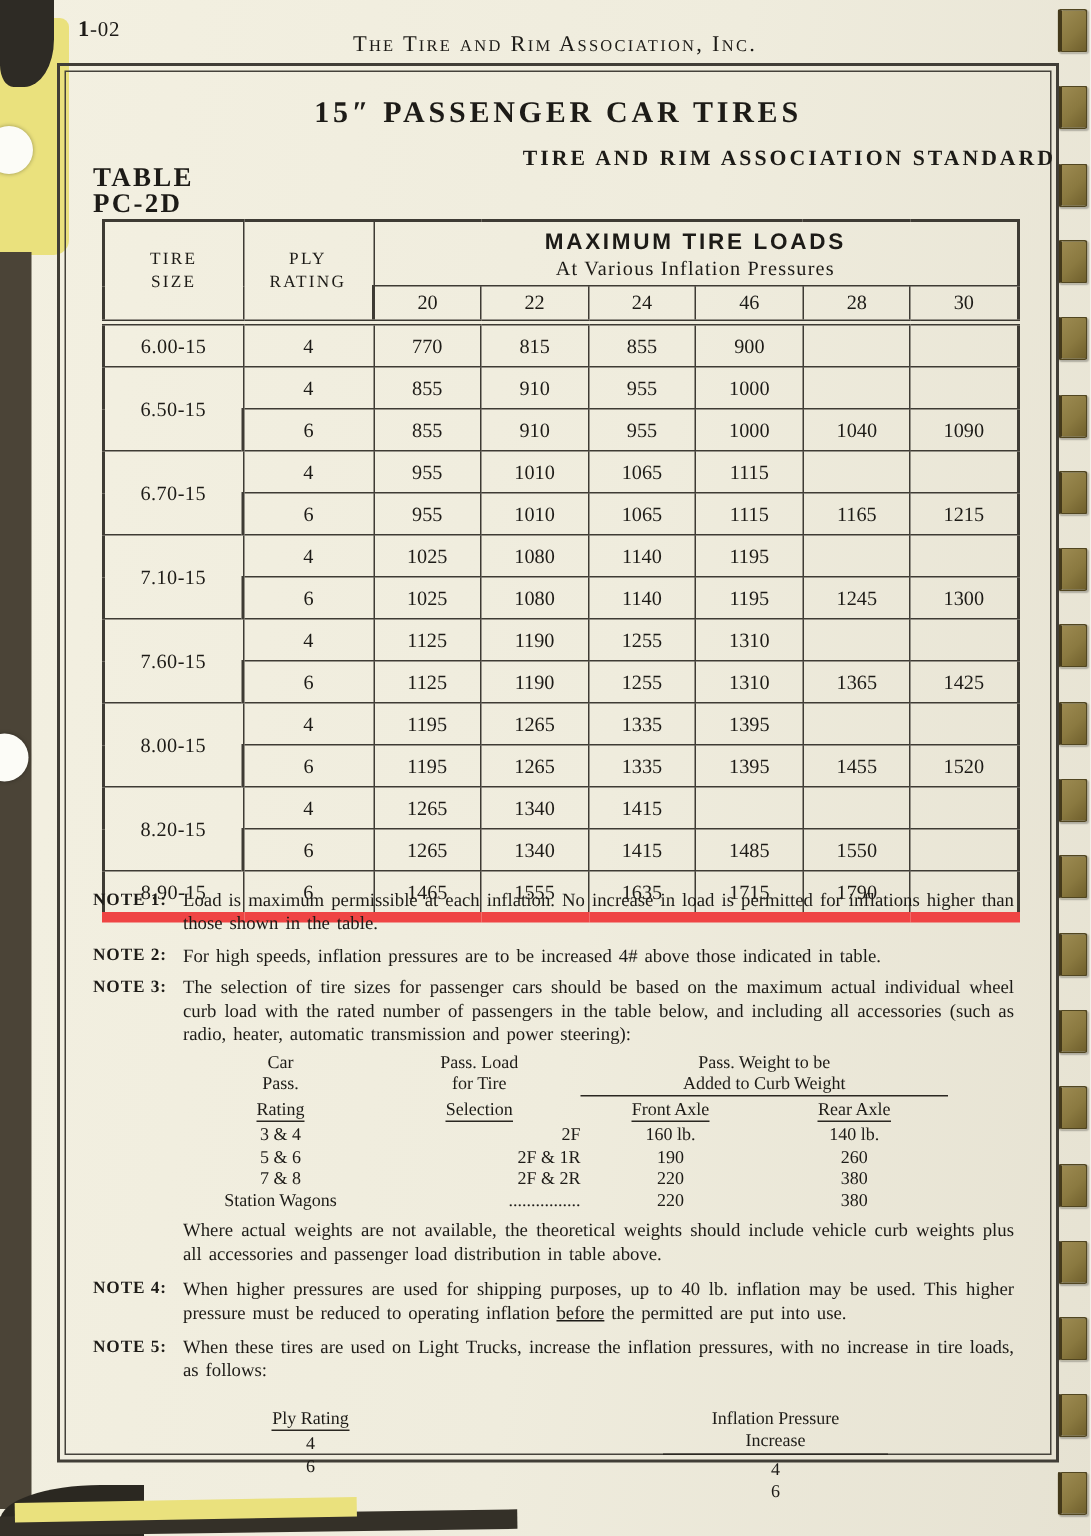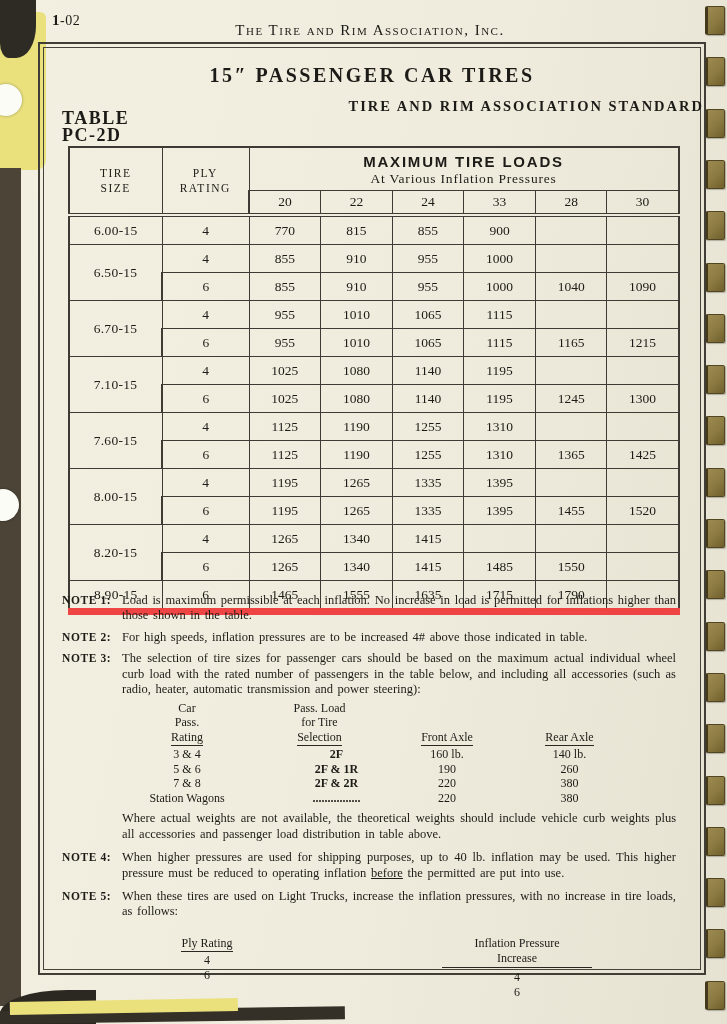--- a/index.html
+++ b/index.html
@@ -56,21 +56,21 @@
   .note-cont{margin:2px 0 8px 60px;text-align:justify;word-spacing:1.5px;}
   .u-word{text-decoration:underline;}
   .u{border-bottom:1px solid #2a2721;padding-bottom:1px;}
   
   .ptable{margin:4px 0 6px 60px;width:510px;font-size:12px;line-height:14px;}
   .pt-row{display:grid;grid-template-columns:130px 135px 120px 125px;}
   .pt-c{text-align:center;}
   .pt-h1a,.pt-h1b{text-align:center;}
   .pt-h34{grid-column:3 / 5;text-align:center;border-bottom:1px solid #2a2721;padding-bottom:1px;}
   .pt-h2{margin-top:1px;margin-bottom:3px;}
-  .pt-val-left{text-align:center;padding-left:34px;font-weight:bold;}
+  .pt-val-left{text-align:right;padding-left:34px;}
   .pt-values .pt-row{height:14.5px;}
   
   .n5t{display:flex;margin-left:90px;margin-top:16px;}
   .n5-block{font-size:12px;line-height:15px;text-align:center;}
   .n5-left{width:110px;margin-right:180px;}
   .n5-right{width:150px;}
   .n5-vals div{line-height:15px;}
   .n5-head{margin-bottom:2px;}
   .n5-head-block{border-bottom:1px solid #2a2721;padding-bottom:1px;margin-bottom:2px;}
 </style>
@@ -144,21 +144,21 @@
         </th>
         <th class="th-loads" colspan="6">
           <div class="loads-title">MAXIMUM TIRE LOADS</div>
           <div class="loads-sub">At Various Inflation Pressures</div>
         </th>
       </tr>
       <tr class="pressure-row">
           <th>20</th>
           <th>22</th>
           <th>24</th>
-          <th>33</th>
+          <th>46</th>
           <th>28</th>
           <th>30</th>
         </tr>
     </thead>
     <tbody>
         <tr class="group-start">
           <td class="c-size" rowspan="1">6.00-15</td>
           <td>4</td>
           <td>770</td>
           <td>815</td>
@@ -313,20 +313,24 @@
 
     <div class="ptable">
       <div class="pt-row">
         <div class="pt-h1a">
           <div>Car</div>
           <div>Pass.</div>
         </div>
         <div class="pt-h1b">
           <div>Pass. Load</div>
           <div>for Tire</div>
+        </div>
+        <div class="pt-h34">
+          <div>Pass. Weight to be</div>
+          <div>Added to Curb Weight</div>
         </div>
       </div>
       <div class="pt-row pt-h2">
         <div class="pt-c"><span class="u">Rating</span></div>
         <div class="pt-c"><span class="u">Selection</span></div>
         <div class="pt-c"><span class="u">Front Axle</span></div>
         <div class="pt-c"><span class="u">Rear Axle</span></div>
       </div>
       <div class="pt-values">
           <div class="pt-row">

